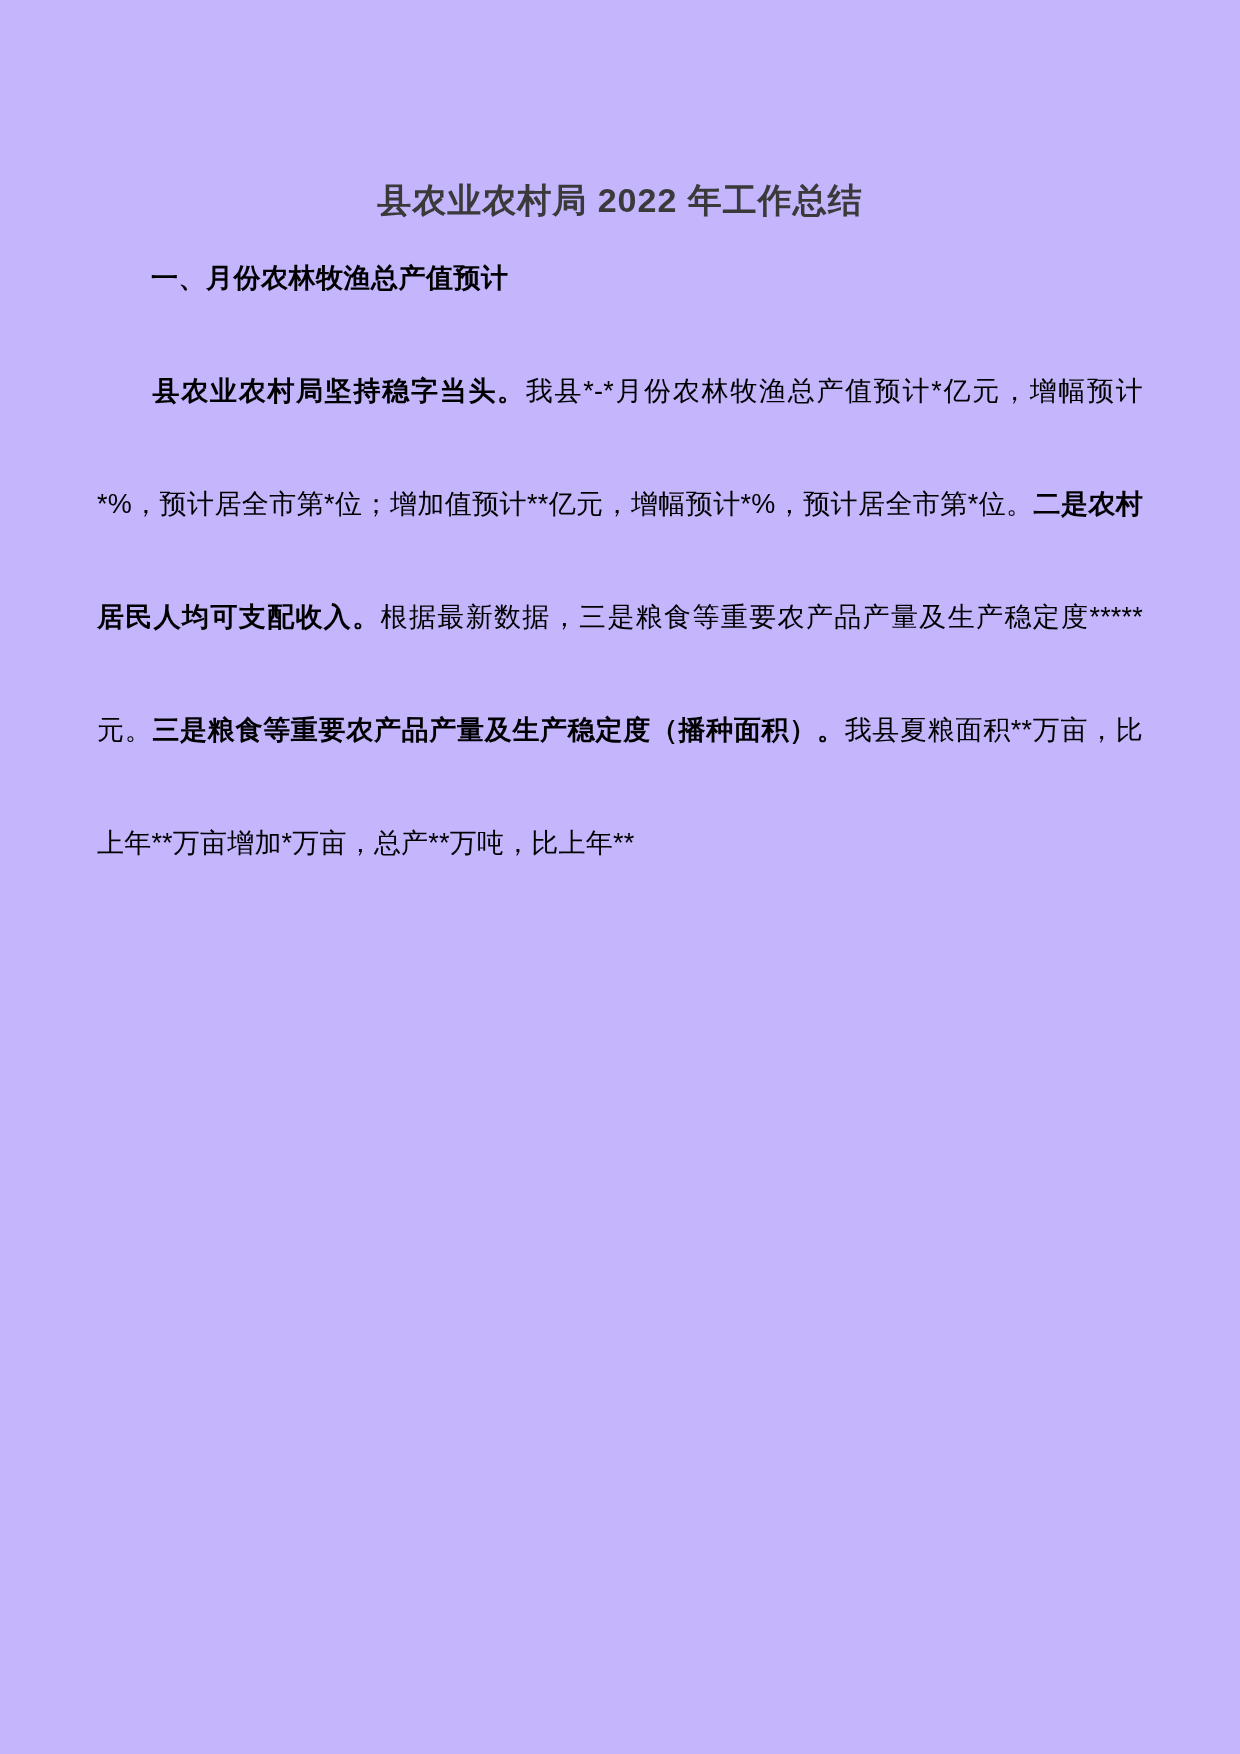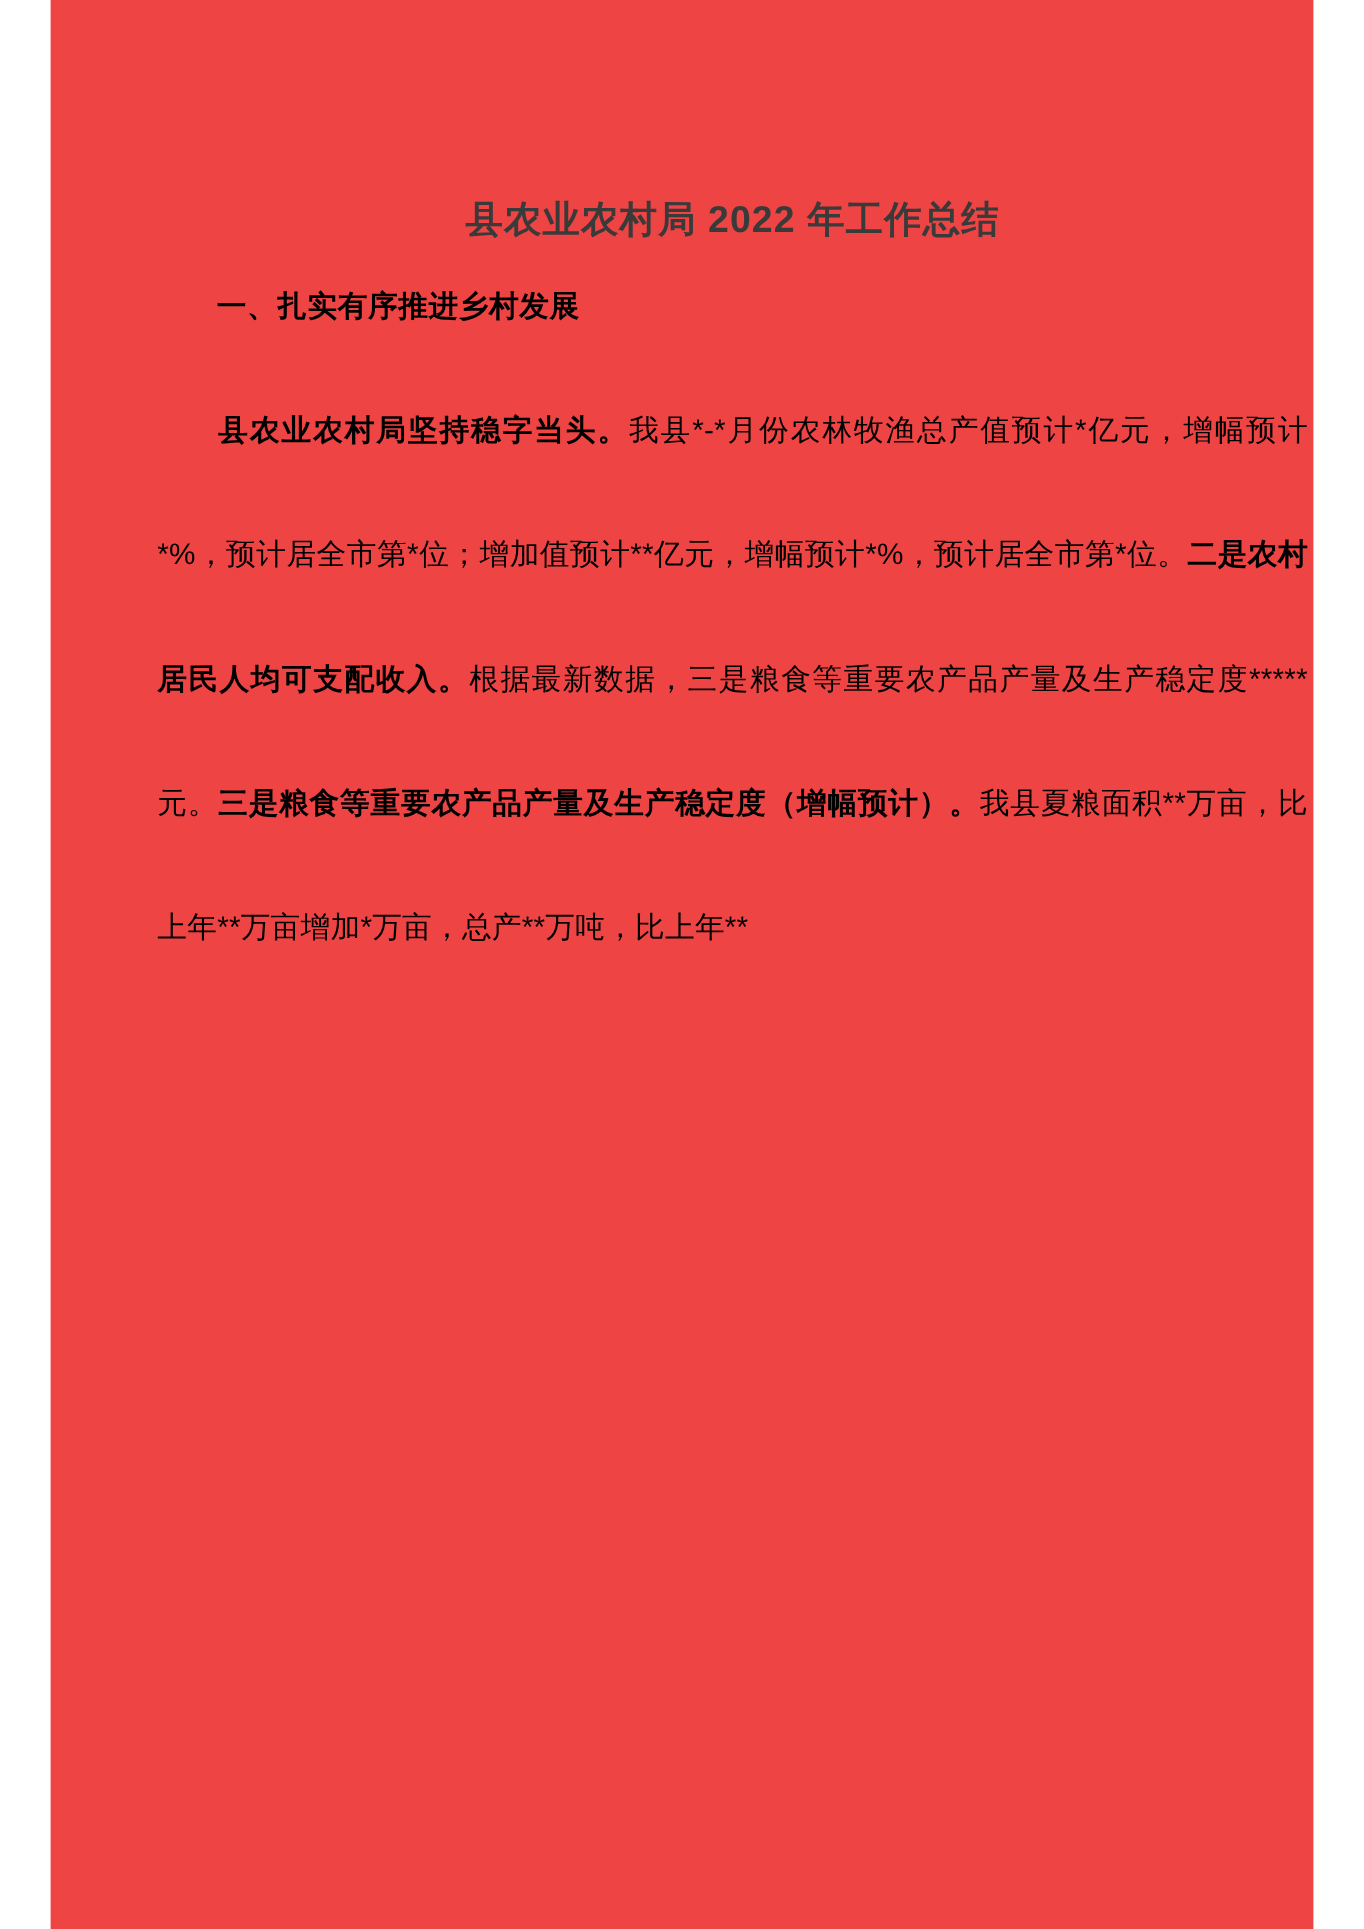--- a/index.html
+++ b/index.html
@@ -2,23 +2,23 @@
 <html><head>
 <meta charset="utf-8">
 <style>
   html, body {
     margin: 0;
     padding: 0;
     background: #ffffff;
   }
   .page {
     position: relative;
-    width: 1148px;
+    width: 1240px;
     height: 1754px;
-    background: #ef4444;
+    background: #c4b5fd;
     margin: 0 auto;
     overflow: hidden;
     font-family: "Liberation Sans", "DejaVu Sans", sans-serif;
     color: #000000;
   }
   .doc-body {
     position: absolute;
     left: 97px;
     top: 0;
     width: 1046px;
@@ -64,18 +64,18 @@
 </style>
 </head>
 <body>
 
 <div class="page">
   <div class="doc-body">
 
     <div class="doc-title">县农业农村局 2022 年工作总结</div>
 
     <div id="paragraph-container">
-        <div class="heading-2 para-block"><span class="indent">&nbsp;</span><span class="b">一、扎实有序推进乡村发展</span></div>
-        <div class="para para-block"><span class="indent">&nbsp;</span><span class="b">县农业农村局坚持稳字当头。</span><span>我县*-*月份农林牧渔总产值预计*亿元，增幅预计*%，预计居全市第*位；增加值预计**亿元，增幅预计*%，预计居全市第*位。</span><span class="b">二是农村居民人均可支配收入。</span><span>根据最新数据，三是粮食等重要农产品产量及生产稳定度*****元。</span><span class="b">三是粮食等重要农产品产量及生产稳定度（增幅预计）。</span><span>我县夏粮面积**万亩，比上年**万亩增加*万亩，总产**万吨，比上年**</span></div>
+        <div class="heading-2 para-block"><span class="indent">&nbsp;</span><span class="b">一、月份农林牧渔总产值预计</span></div>
+        <div class="para para-block"><span class="indent">&nbsp;</span><span class="b">县农业农村局坚持稳字当头。</span><span>我县*-*月份农林牧渔总产值预计*亿元，增幅预计*%，预计居全市第*位；增加值预计**亿元，增幅预计*%，预计居全市第*位。</span><span class="b">二是农村居民人均可支配收入。</span><span>根据最新数据，三是粮食等重要农产品产量及生产稳定度*****元。</span><span class="b">三是粮食等重要农产品产量及生产稳定度（播种面积）。</span><span>我县夏粮面积**万亩，比上年**万亩增加*万亩，总产**万吨，比上年**</span></div>
       </div>
 
   </div>
 </div>
 
 </body></html>

